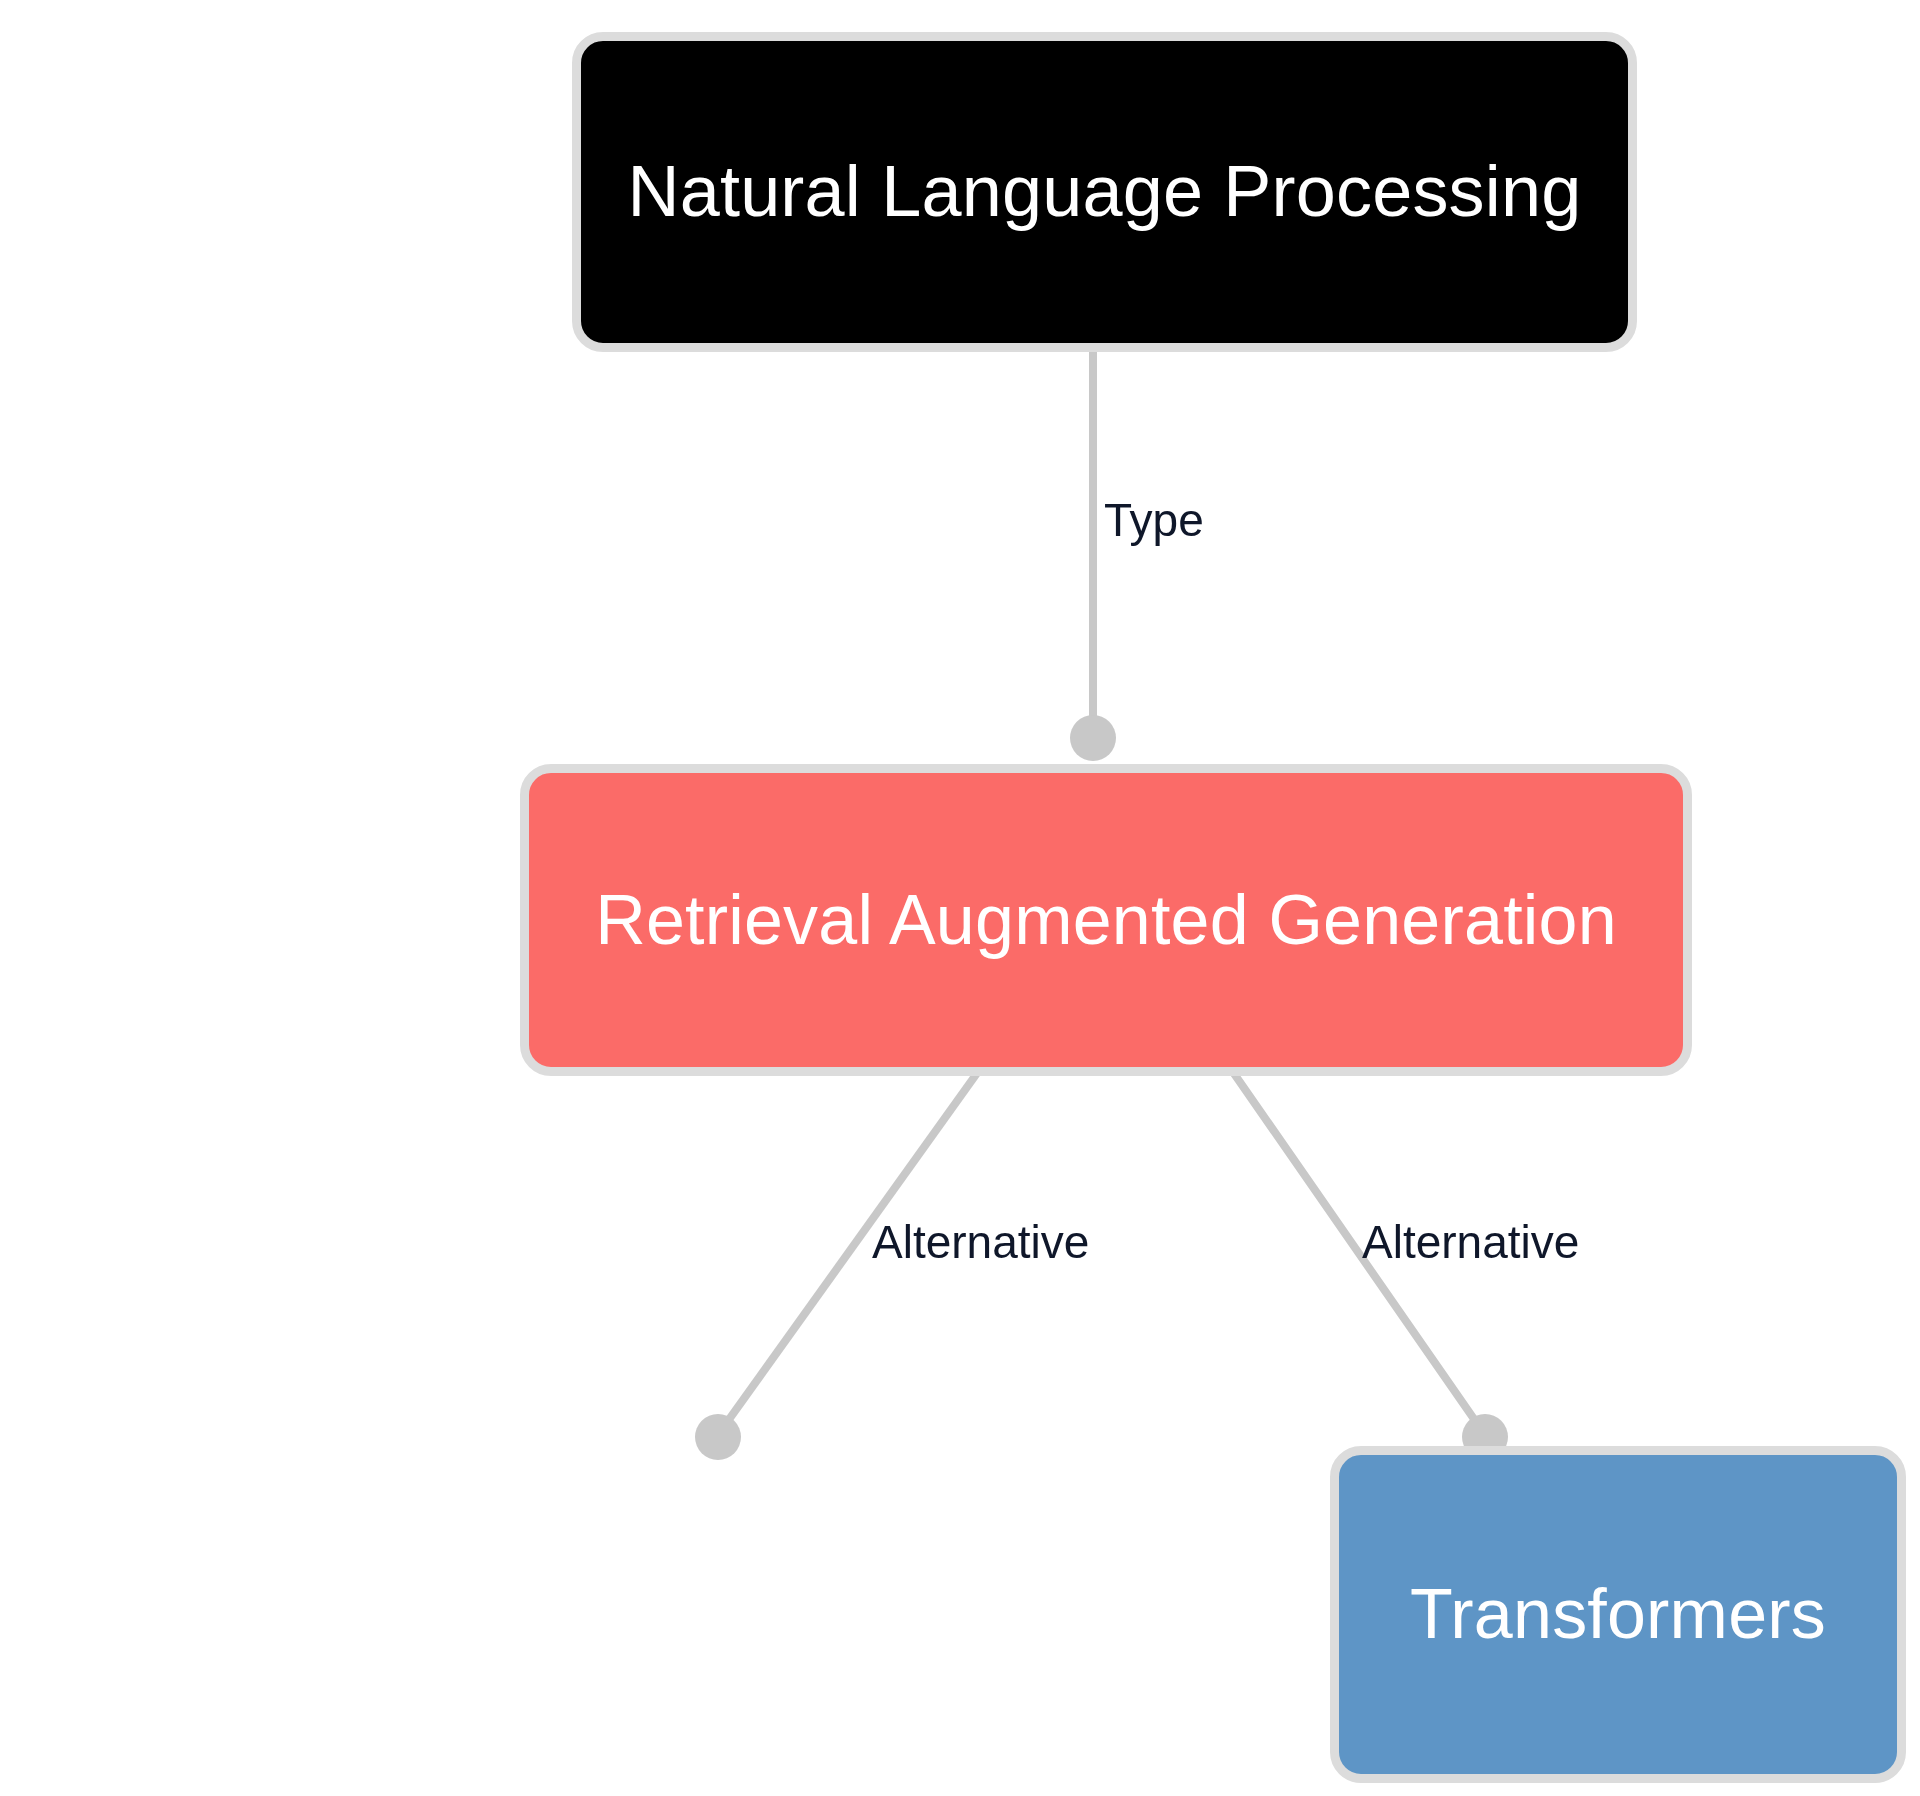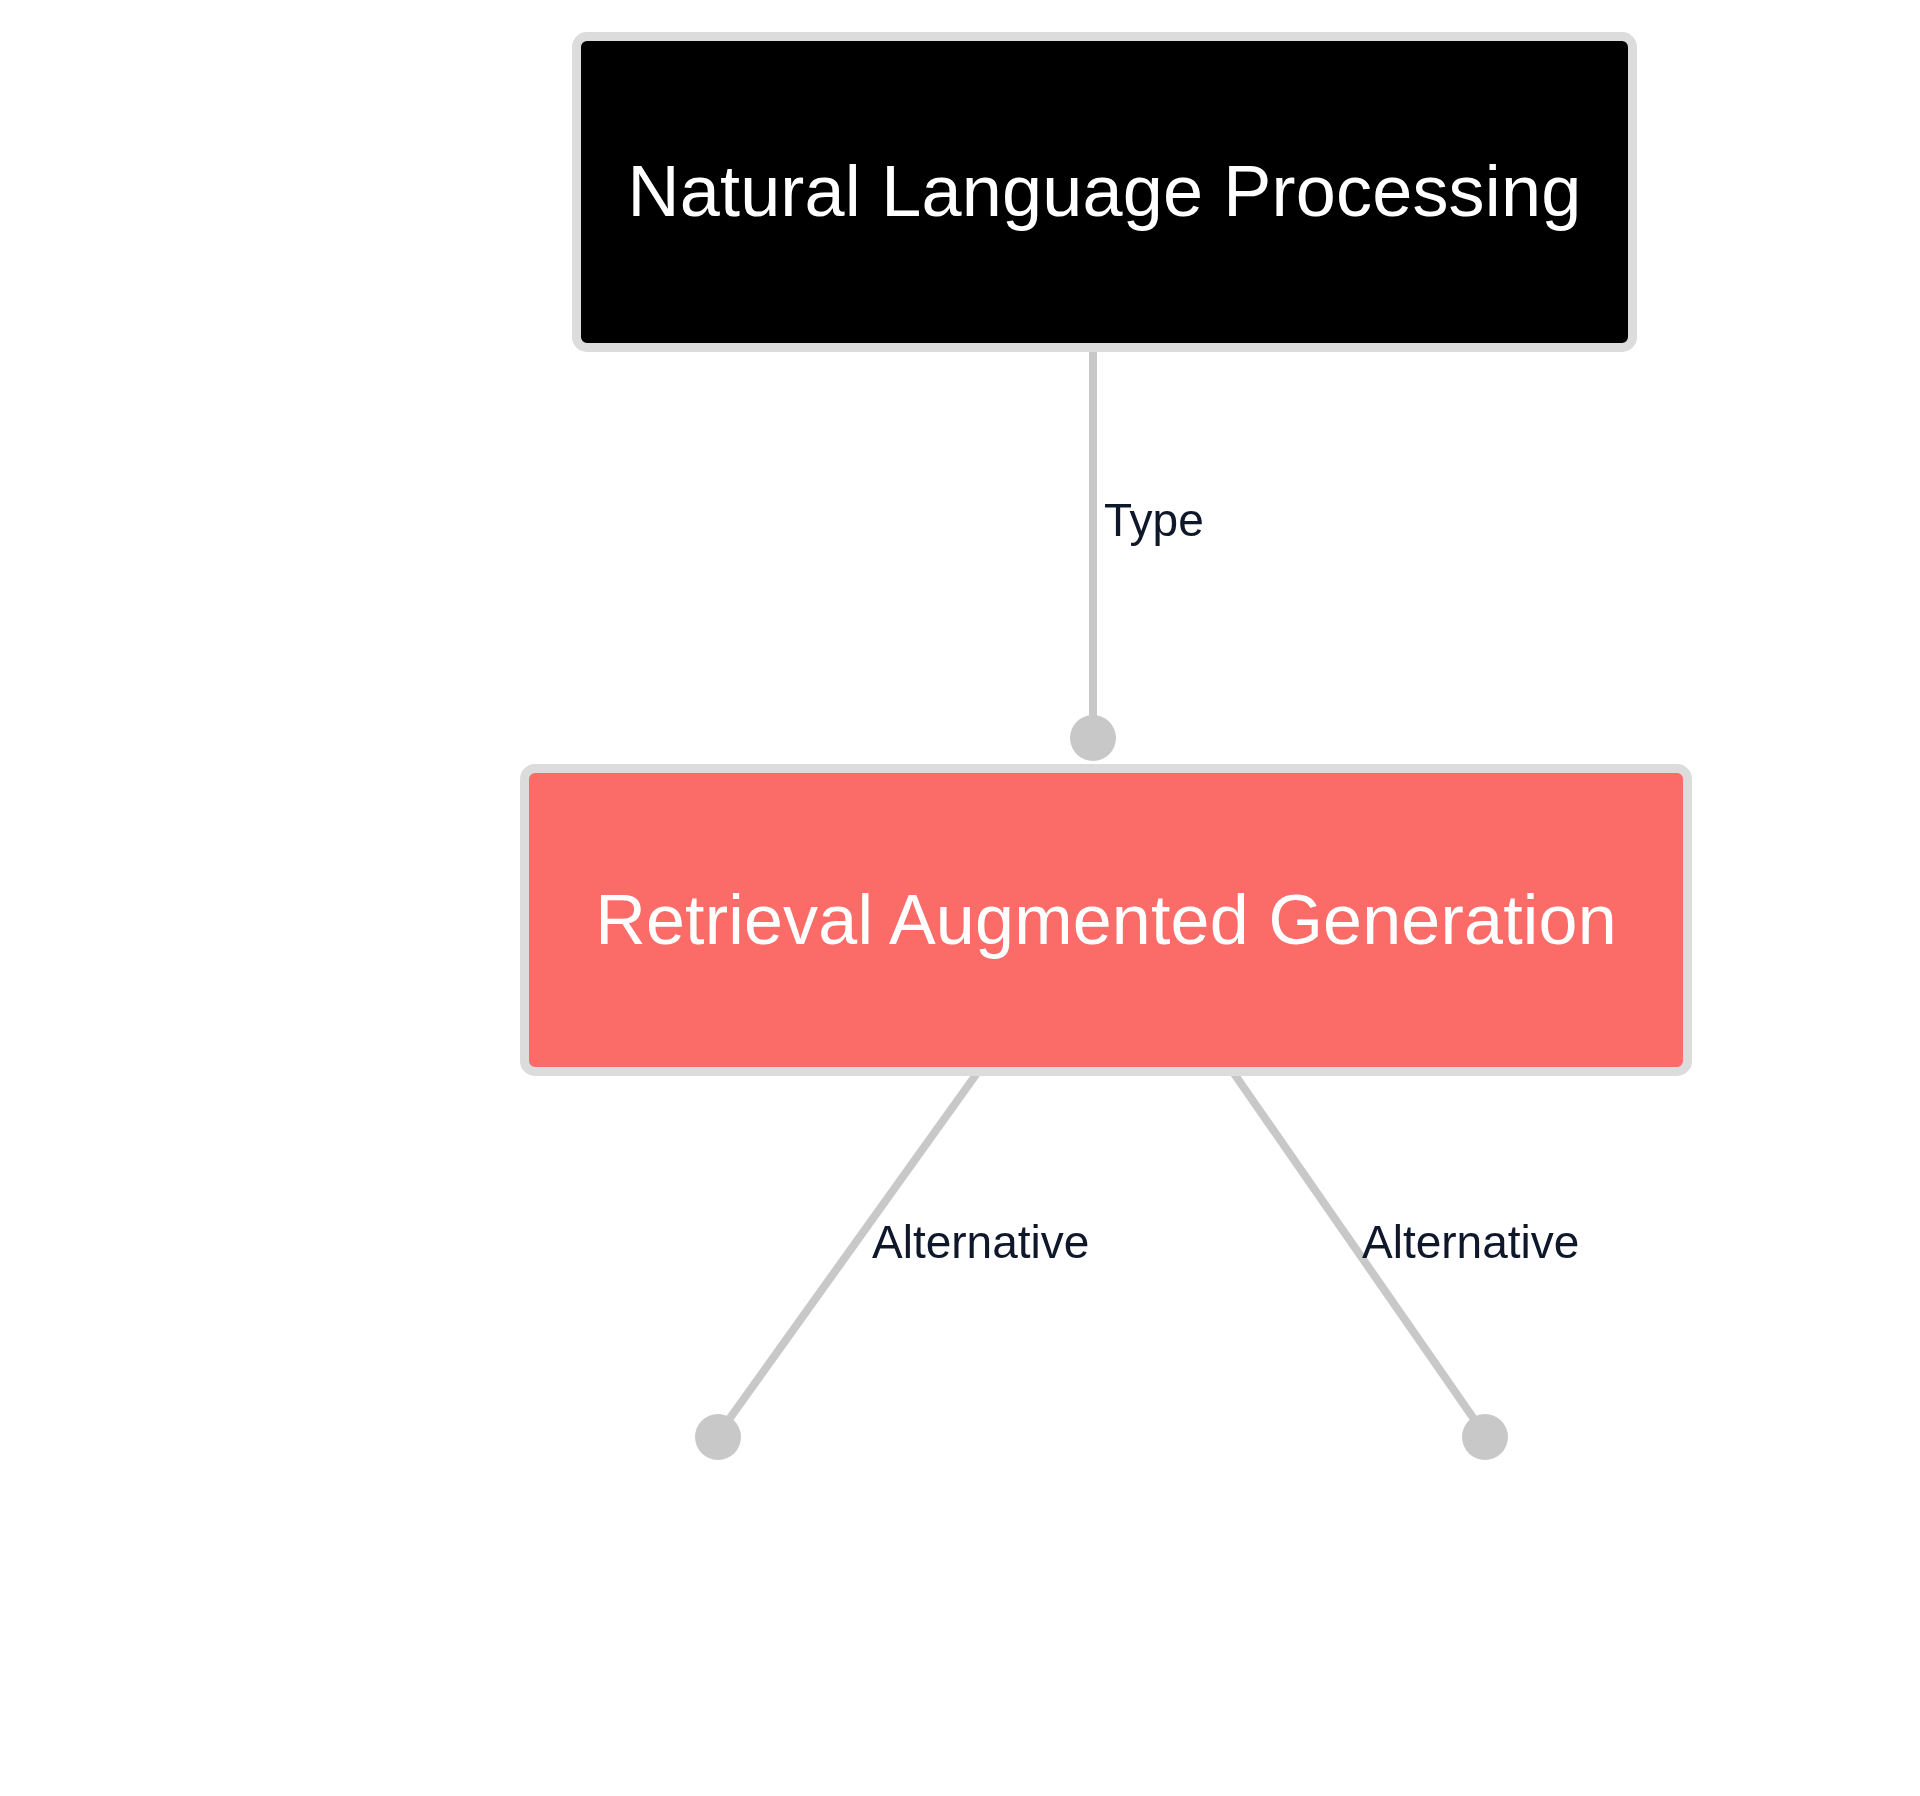--- a/index.html
+++ b/index.html
@@ -25,21 +25,21 @@
     width: 1920px;
     height: 1796px;
     pointer-events: none;
   }
   .node {
     position: absolute;
     box-sizing: border-box;
     display: flex;
     align-items: center;
     justify-content: center;
-    border-radius: 15px;
+    border-radius: 31px;
     border: 9px solid #dcdcdc;
     text-align: center;
     line-height: 1.1;
     z-index: 5;
   }
   .node .node-label {
     display: block;
     white-space: nowrap;
     letter-spacing: 0.2px;
   }
@@ -124,20 +124,23 @@
 
   <div class="node node-root">
     <span class="node-label">Natural Language Processing</span>
   </div>
 
   <div class="node node-central">
     <span class="node-label">Retrieval Augmented Generation</span>
   </div>
 
 
+  <div class="node node-leaf-right">
+    <span class="node-label">Transformers</span>
+  </div>
 
   <div class="edge-label edge-label-type">Type</div>
 
   <div class="edge-label edge-label-alt-left">Alternative</div>
 
   <div class="edge-label edge-label-alt-right">Alternative</div>
 
 </div>
 
 </body></html>

